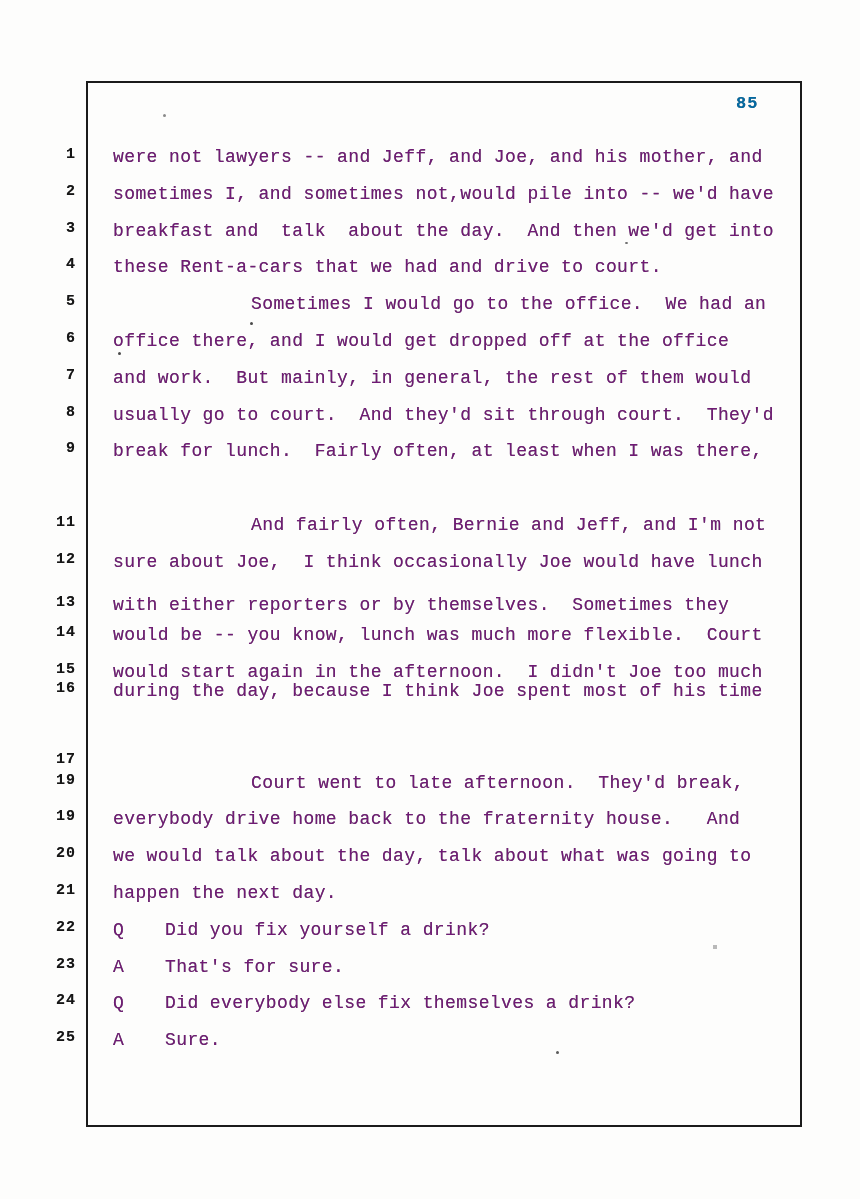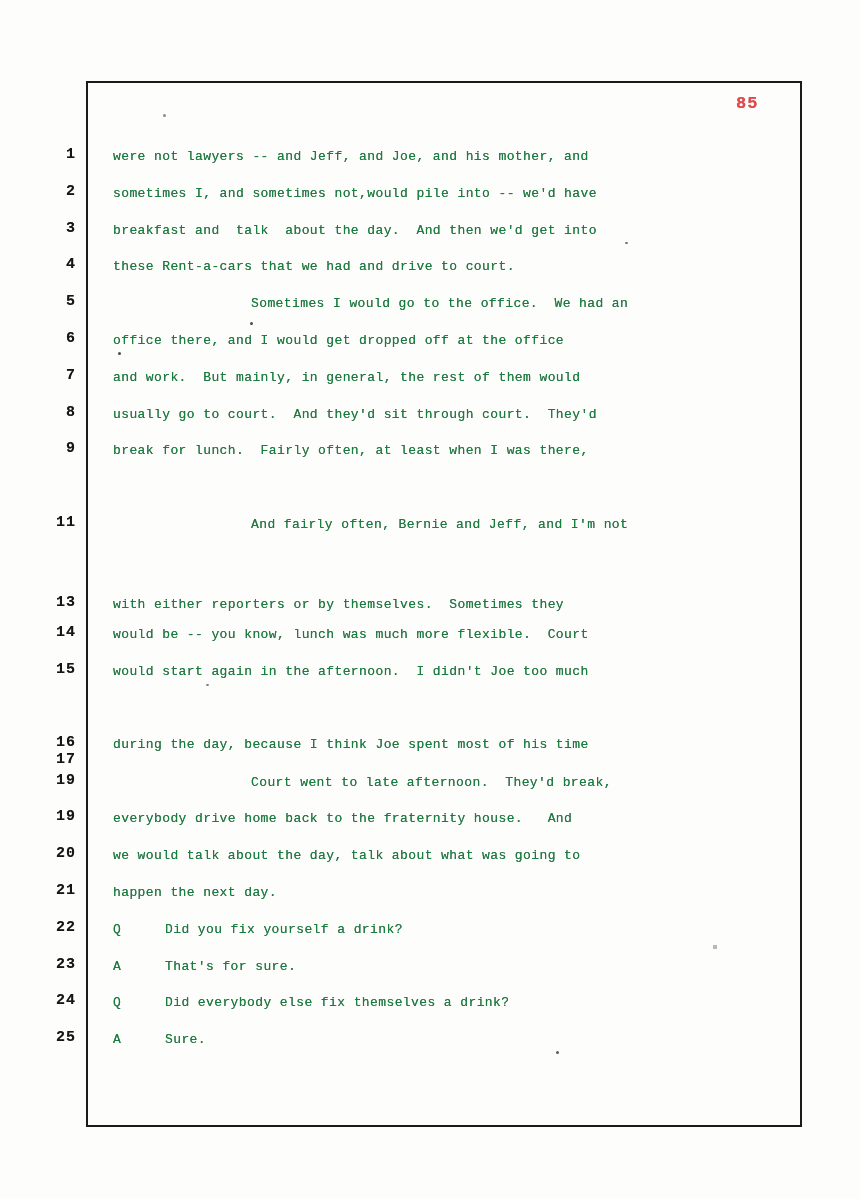--- a/index.html
+++ b/index.html
@@ -26,21 +26,21 @@
     border: 2px solid #1b1b1b;
     background: transparent;
   }
   .page-number {
     position: absolute;
     left: 736px;
     top: 94px;
     font-size: 17px;
     letter-spacing: 1px;
     font-weight: 600;
-    color: #ef4444;
+    color: #0369a1;
     text-shadow: 0 0 0.5px rgba(0,0,0,0.45);
   }
   .lines {
     position: absolute;
     left: 0;
     top: 0;
     width: 100%;
     height: 100%;
   }
   .line {
@@ -55,24 +55,24 @@
     width: 38px;
     text-align: right;
     font-size: 15px;
     font-weight: 700;
     letter-spacing: 1px;
     color: #161616;
     text-shadow: 0 0 0.5px rgba(0,0,0,0.5);
   }
   .txt, .speaker {
     white-space: pre;
-    font-size: 13px;
+    font-size: 18px;
     letter-spacing: 0.4px;
     line-height: 22px;
-    color: #15803d;
+    color: #701a75;
     text-shadow: 0 0 0.6px rgba(10,10,10,0.55);
   }
   .txt {
     position: absolute;
     left: 113px;
   }
   .txt.answer-pos {
     left: 165px;
   }
   .txt.indent {
@@ -157,40 +157,45 @@
     <span class="txt">break for lunch.  Fairly often, at least when I was there,</span>
   </div>
 
 
   <div class="line" style="top: 514px;">
     <span class="num">11</span>
 
     <span class="txt indent">And fairly often, Bernie and Jeff, and I'm not</span>
   </div>
 
+  <div class="line" style="top: 551px;">
+    <span class="num">12</span>
+
+    <span class="txt">sure about Joe,  I think occasionally Joe would have lunch</span>
+  </div>
 
   <div class="line" style="top: 588px; margin-top: 6px;">
     <span class="num">13</span>
 
     <span class="txt">with either reporters or by themselves.  Sometimes they</span>
   </div>
 
   <div class="line" style="top: 624px;">
     <span class="num">14</span>
 
     <span class="txt">would be -- you know, lunch was much more flexible.  Court</span>
   </div>
 
   <div class="line" style="top: 661px;">
     <span class="num">15</span>
 
     <span class="txt">would start again in the afternoon.  I didn't Joe too much</span>
   </div>
 
-  <div class="line" style="top: 734px;">
+  <div class="line" style="top: 680px;">
     <span class="num">16</span>
 
     <span class="txt">during the day, because I think Joe spent most of his time</span>
   </div>
 
   <div class="line" style="top: 735px; margin-top: 16px;">
     <span class="num">17</span>
 
   </div>
 

